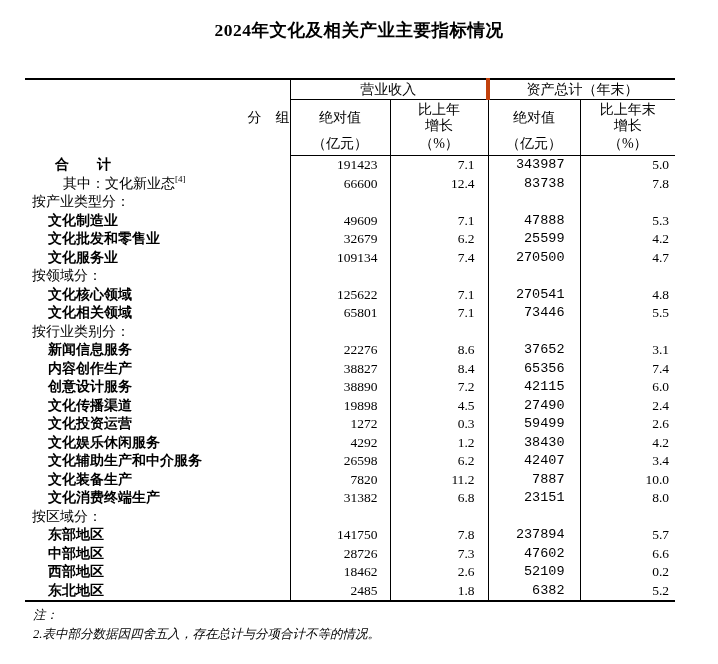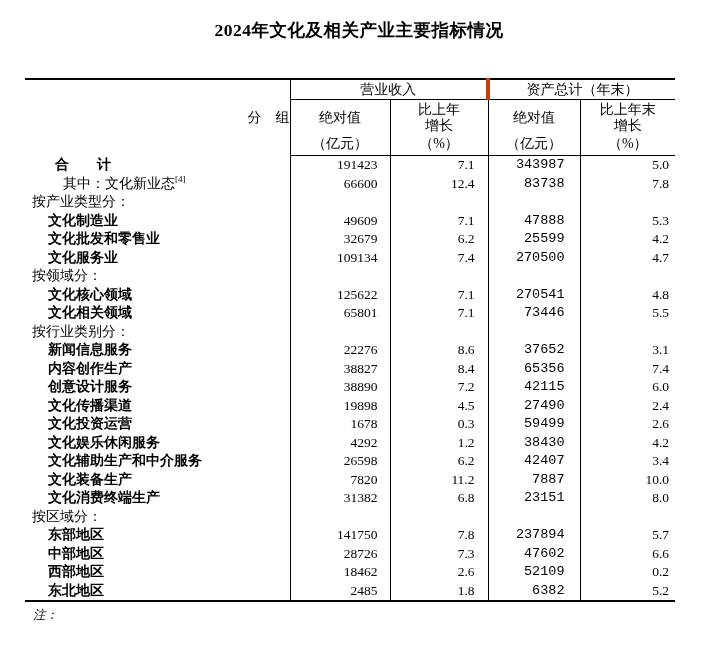--- a/index.html
+++ b/index.html
@@ -237,21 +237,21 @@
         </tr>
         <tr>
           <td class="c-label row-item">文化传播渠道</td>
           <td class="c-num c2">19898</td>
           <td class="c-num c3">4.5</td>
           <td class="c-num c4">27490</td>
           <td class="c-num c5">2.4</td>
         </tr>
         <tr>
           <td class="c-label row-item">文化投资运营</td>
-          <td class="c-num c2">1678</td>
+          <td class="c-num c2">1272</td>
           <td class="c-num c3">0.3</td>
           <td class="c-num c4">59499</td>
           <td class="c-num c5">2.6</td>
         </tr>
         <tr>
           <td class="c-label row-item">文化娱乐休闲服务</td>
           <td class="c-num c2">4292</td>
           <td class="c-num c3">1.2</td>
           <td class="c-num c4">38430</td>
           <td class="c-num c5">4.2</td>
@@ -310,14 +310,15 @@
           <td class="c-num c2">2485</td>
           <td class="c-num c3">1.8</td>
           <td class="c-num c4">6382</td>
           <td class="c-num c5">5.2</td>
         </tr>
       </tbody>
   </table>
 
   <div class="notes" id="notes">
       <div>注：</div>
+      <div>2.表中部分数据因四舍五入，存在总计与分项合计不等的情况。</div>
     </div>
 </div>
 
 </body></html>

